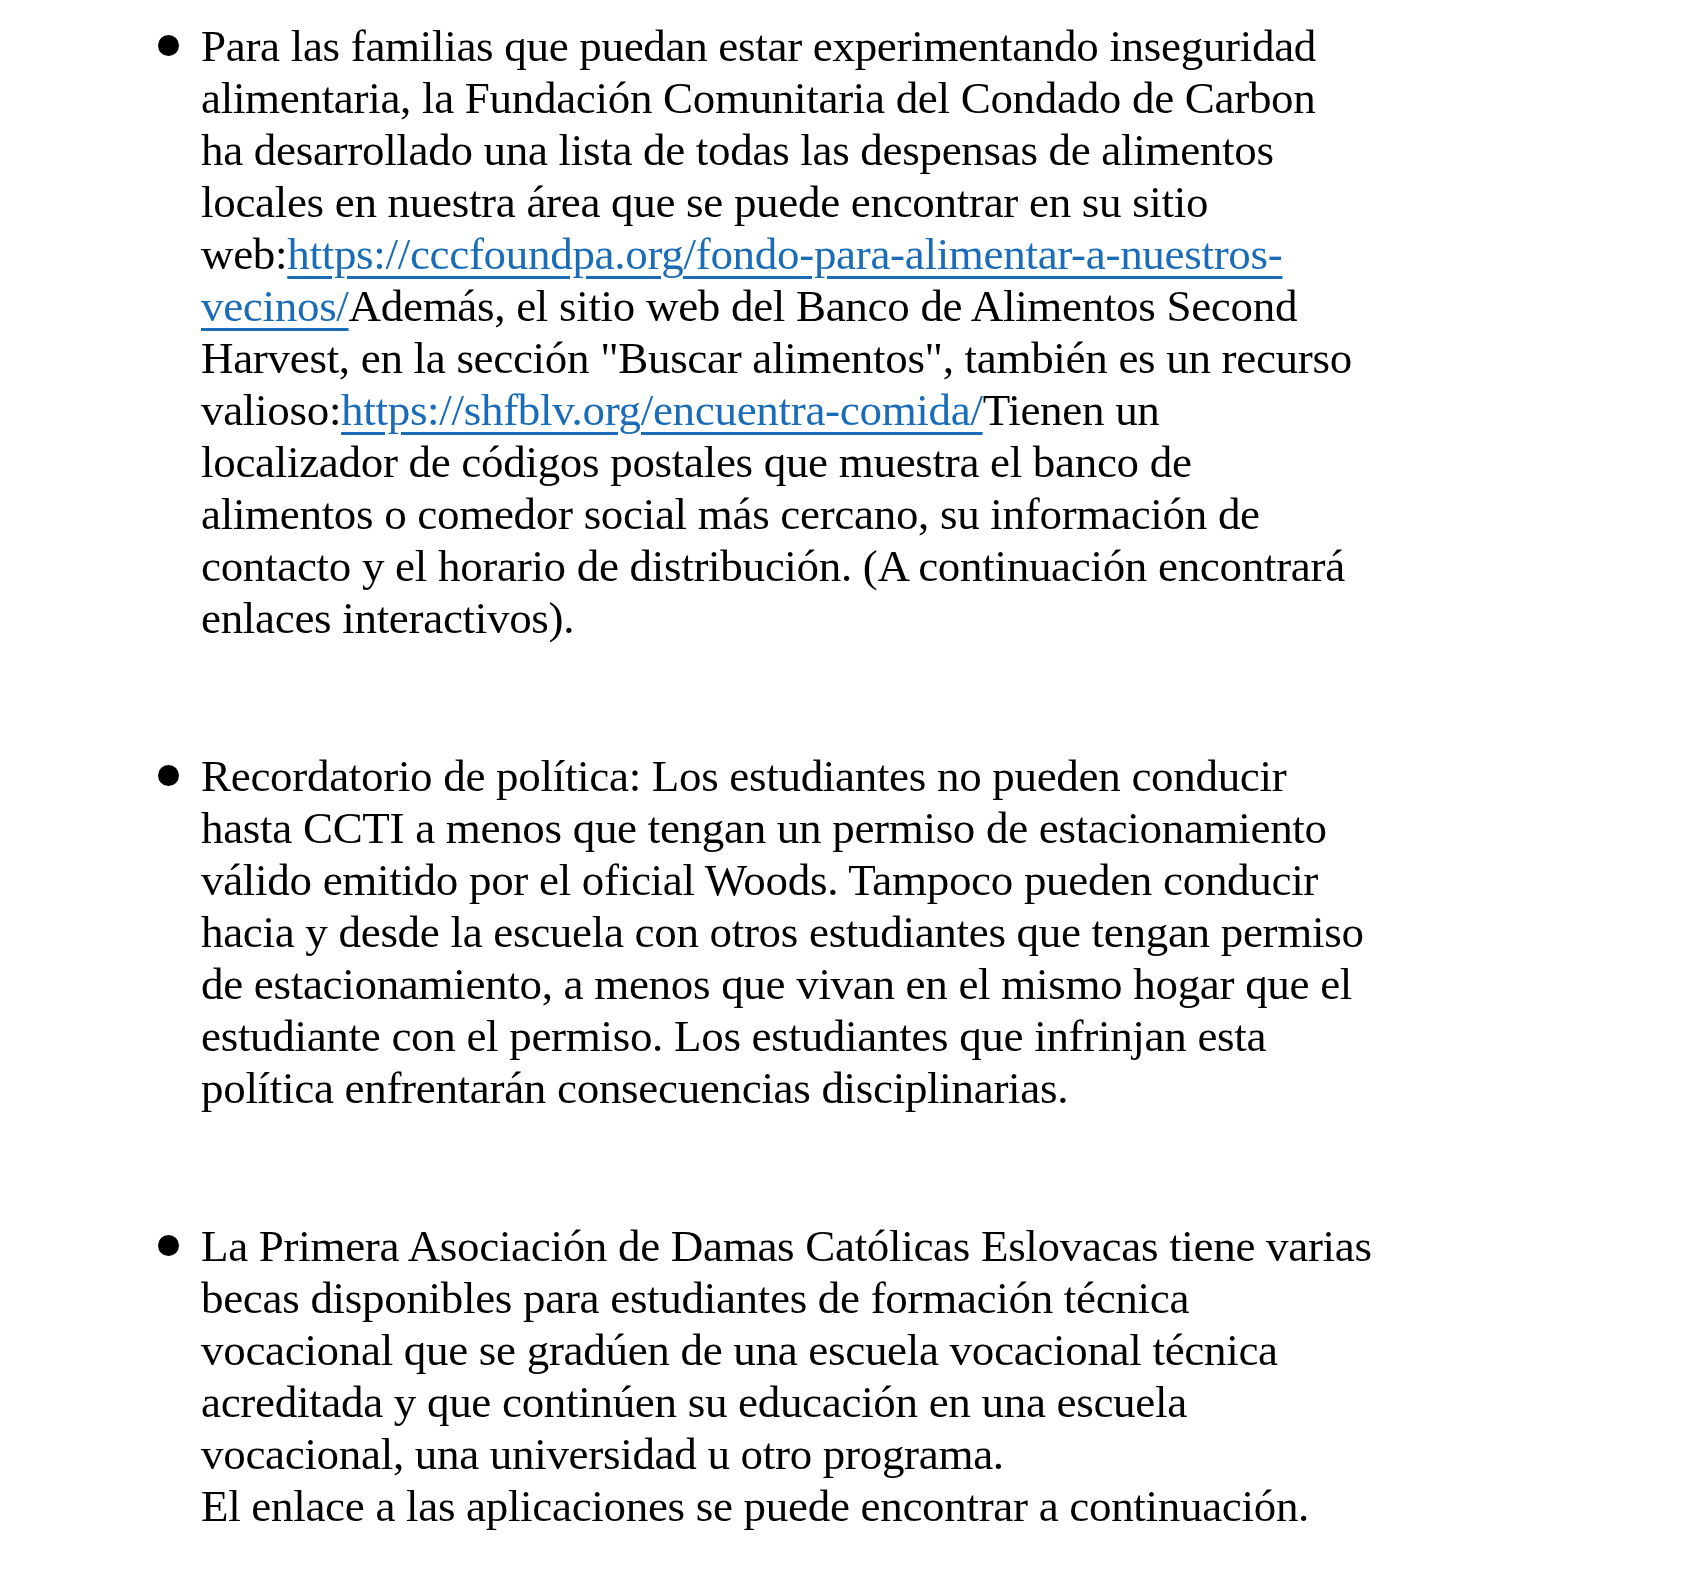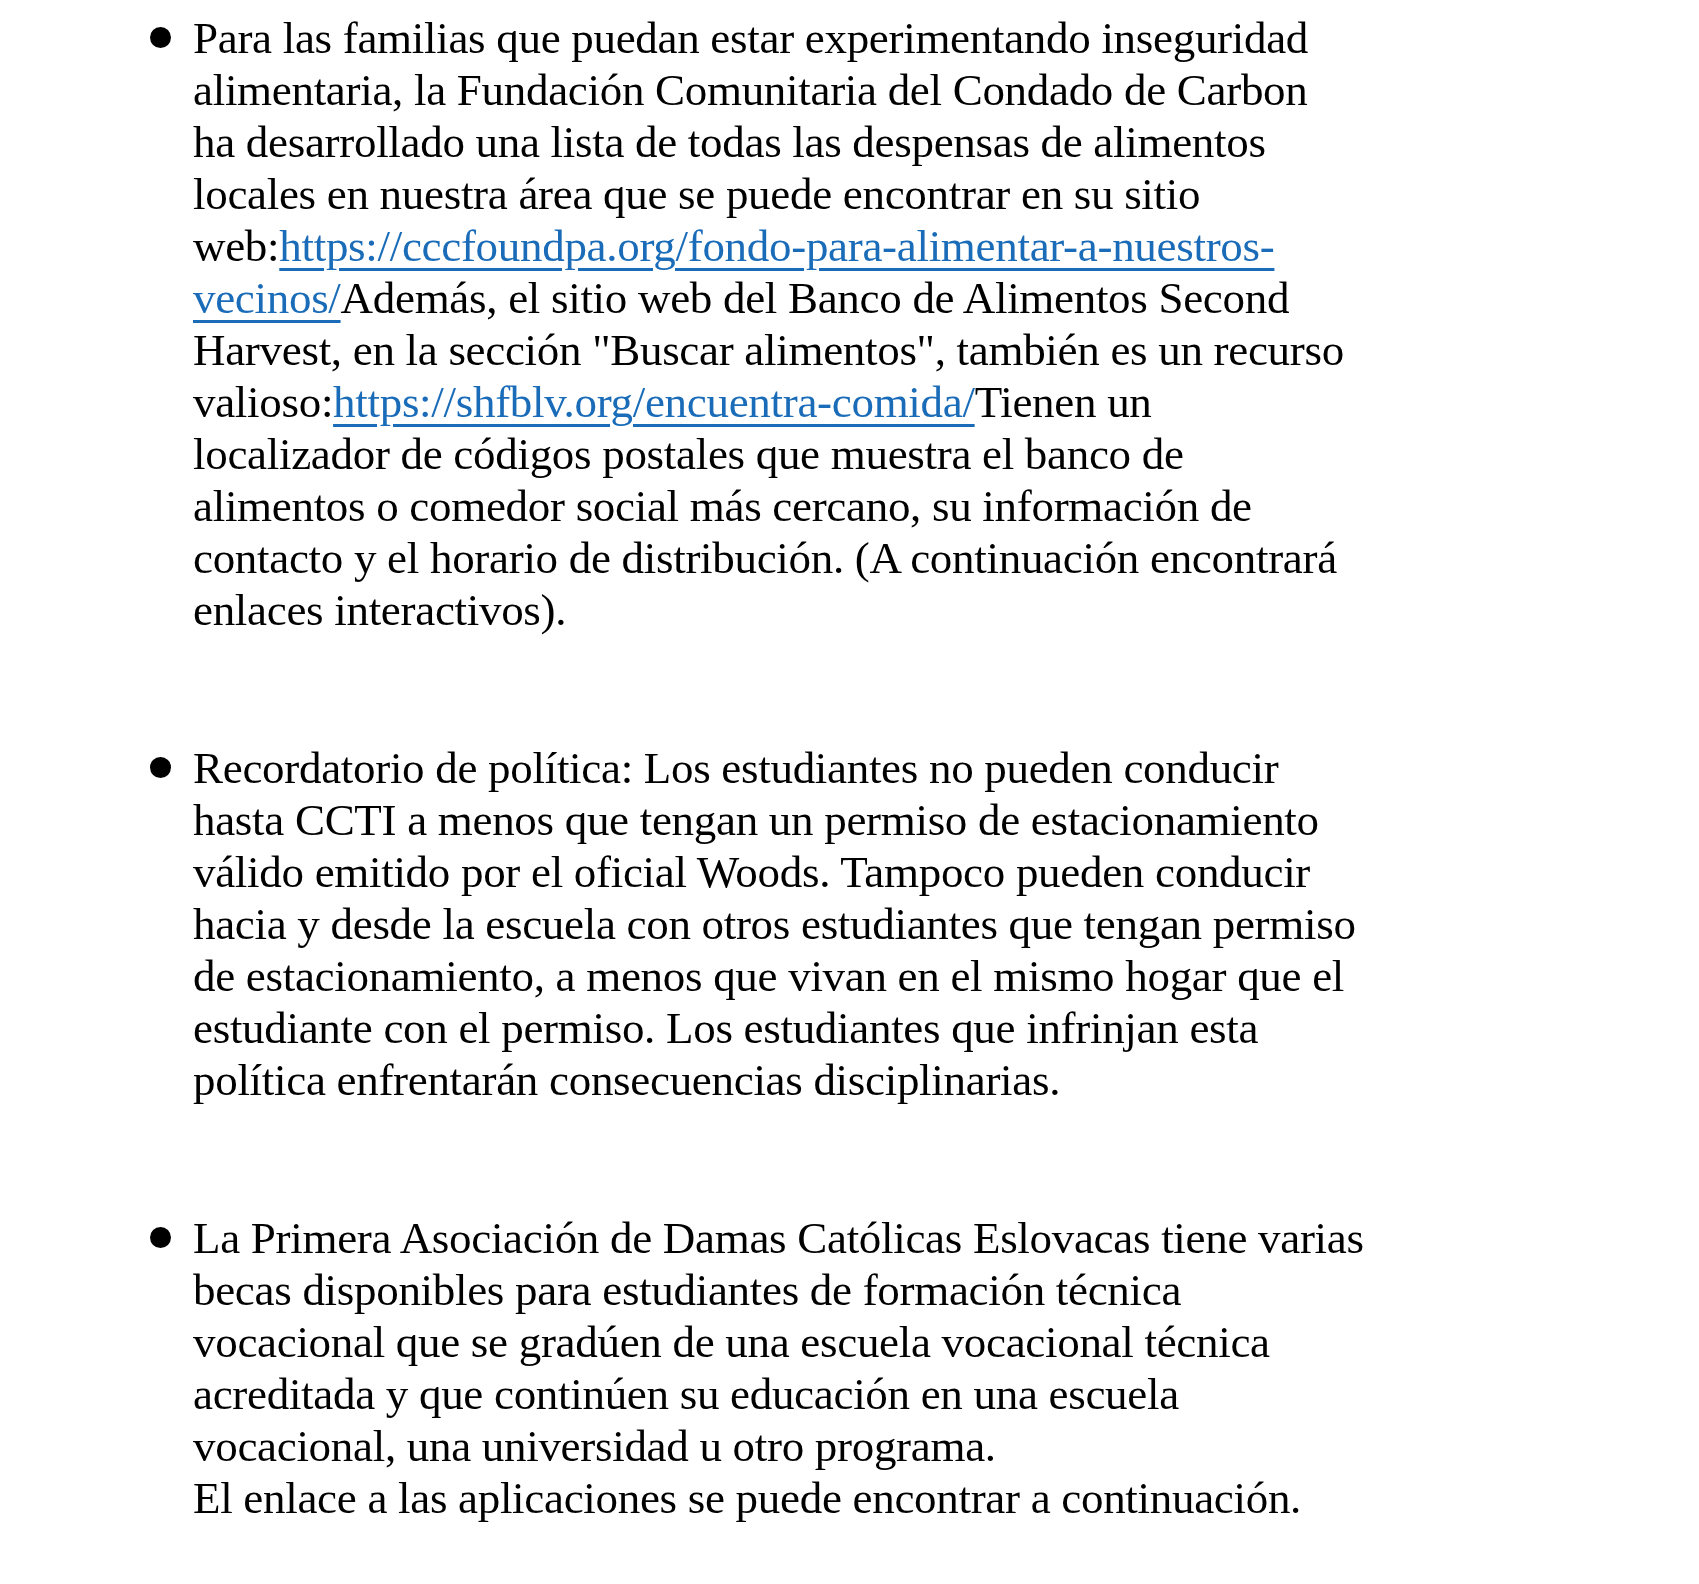--- a/index.html
+++ b/index.html
@@ -12,21 +12,21 @@
     position: relative;
     width: 1699px;
     height: 1584px;
     background: var(--page-bg, #ffffff);
     overflow: hidden;
     font-family: "Liberation Serif", serif;
     color: var(--text-color, #000000);
   }
   .bullet-list {
     list-style: none;
-    margin: 0;
+    margin: 8px;
     padding: 0;
     position: absolute;
     top: 12px;
     left: 0;
     right: 12px;
   }
   .bullet-item {
     position: relative;
     padding-left: 193px;
     padding-right: 60px;

